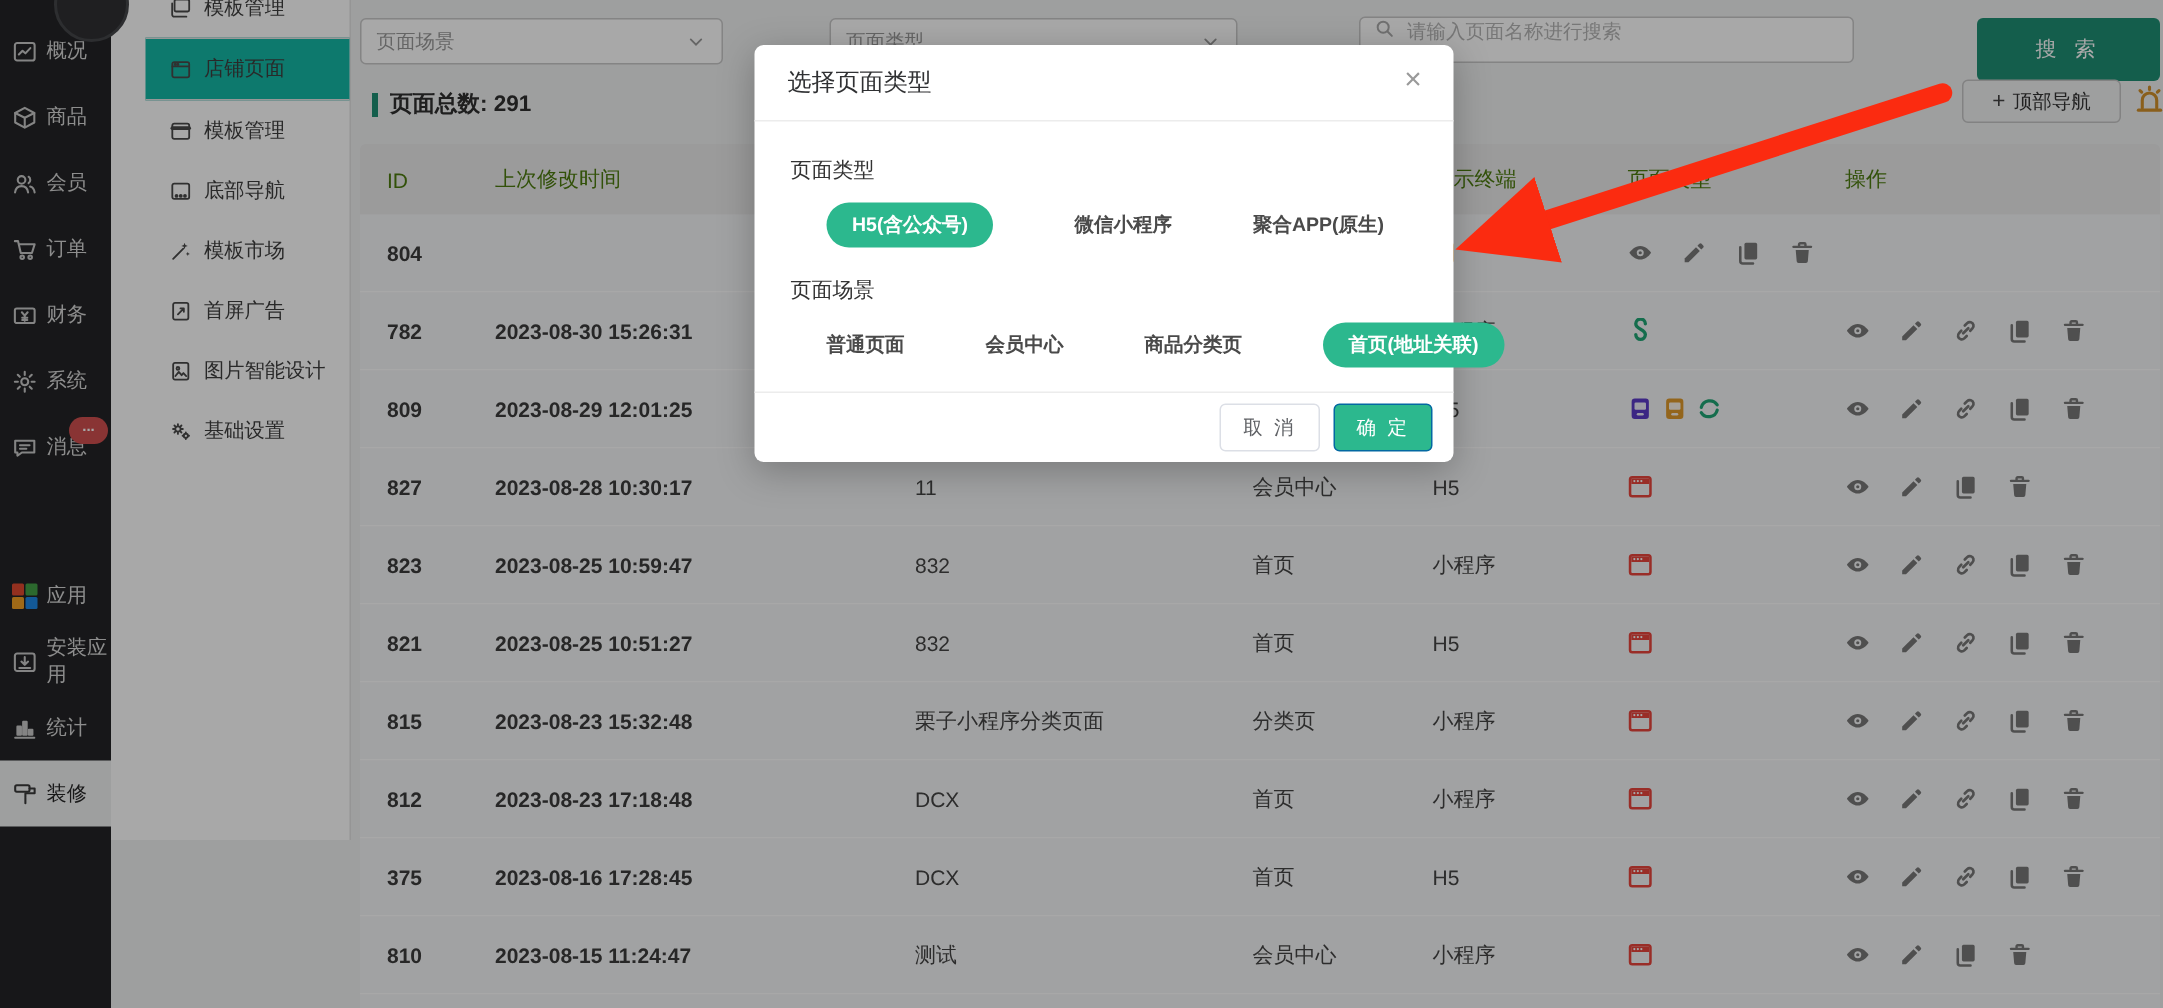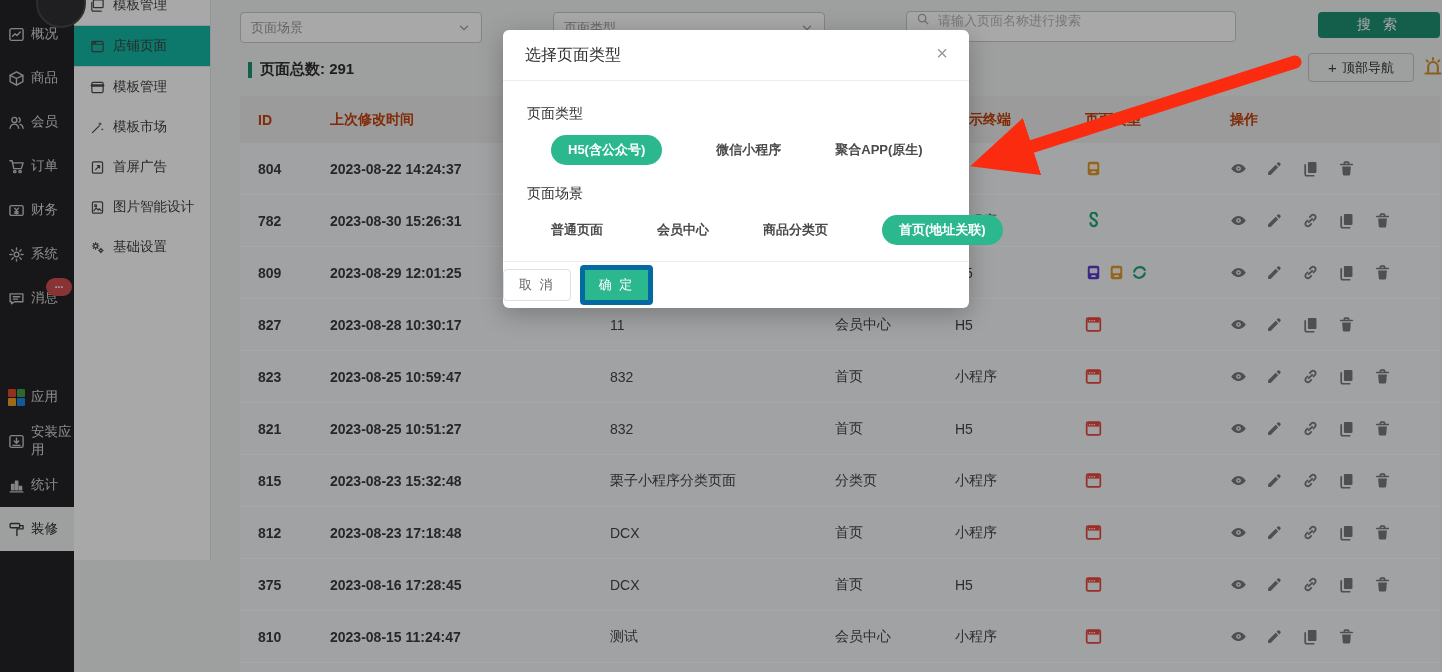--- a/index.html
+++ b/index.html
@@ -23,56 +23,56 @@
   .p-item.gap{margin-top:55px;}
   .p-item.active{background:#f0f1f2;color:#262626;}
   .p-item.active .ico{color:#3a3a3a;}
   .p-badge{position:absolute;top:2px;right:2px;width:26px;height:18px;border-radius:9px;
     background:#d05050;color:#fff;font-size:10px;line-height:14px;text-align:center;font-weight:bold;}
   .apps-grid{display:grid;grid-template-columns:8px 8px;grid-template-rows:8px 8px;gap:1px;}
   .apps-grid span{display:block;border-radius:1px;}
 
   
   .s-side{position:absolute;left:74px;top:0;width:136px;height:560px;background:#fff;
-    border-right:1px solid #e2e2e2;z-index:9;}
+    border-right:1px solid #e2e2e2;z-index:9;padding-left:23px;}
   .s-list{margin-top:-15px;}
   .s-item{height:40px;display:flex;align-items:center;gap:8px;padding-left:16px;
     color:#3f3f3f;font-size:13.5px;cursor:pointer;}
   .s-item .ico{width:15px;height:15px;color:#4a4a4a;}
   .s-item.active{background:#14b8a6;border-top:1px solid #e6e6e6;border-bottom:1px solid #e6e6e6;}
 
   
   .content{position:absolute;left:210px;top:0;right:0;bottom:0;}
   .sel{position:absolute;height:29px;border:1px solid #c8c8c8;border-radius:4px;background:#fff;
     display:flex;align-items:center;justify-content:space-between;padding:0 10px;
     color:#9a9a9a;font-size:13px;cursor:pointer;}
   #sel-scene{left:30px;top:12px;width:220px;}
   #sel-type{left:343px;top:12px;width:250px;}
   .searchbox{position:absolute;left:696px;top:11px;width:310px;height:29px;border:1px solid #c8c8c8;
     border-radius:4px;background:#fff;display:flex;align-items:flex-start;padding:0 9px;gap:6px;}
   .searchbox input{border:none;outline:none;background:transparent;flex:1;font-size:13px;color:#333;
     font-family:inherit;}
   .searchbox input::placeholder{color:#b5b5b5;}
-  .btn-search{position:absolute;left:1108px;top:12px;width:122px;height:26px;border:none;border-radius:4px;
+  .btn-search{position:absolute;left:1108px;top:12px;width:122px;height:42px;border:none;border-radius:4px;
     background:#1f8f74;color:#fff;font-size:14px;letter-spacing:4px;cursor:pointer;font-family:inherit;}
   .total{position:absolute;left:38px;top:60px;display:flex;align-items:center;gap:8px;
     font-size:15px;font-weight:bold;color:#2f2f2f;}
   .total::before{content:"";width:4px;height:16px;background:#1f8f74;display:inline-block;}
   .btn-add{position:absolute;left:1098px;top:53px;width:106px;height:29px;border:1px solid #c5c5c5;
     border-radius:4px;background:transparent;color:#333;font-size:13px;cursor:pointer;font-family:inherit;
     display:flex;align-items:center;justify-content:center;gap:5px;}
   .btn-add .plus{font-size:15px;color:#444;}
   .siren{position:absolute;left:1212px;top:55px;width:22px;height:22px;color:#d2902b;cursor:pointer;}
 
   
   .table{position:absolute;left:30px;right:2px;top:96px;}
   .tr{display:grid;grid-template-columns:72px 280px 225px 120px 130px 145px 1fr;
     align-items:center;padding-left:18px;}
   .thead{background:#ebebeb;height:47px;border-radius:4px 4px 0 0;}
-  .thead .th{font-size:14px;font-weight:bold;color:#c2410c;}
+  .thead .th{font-size:14px;font-weight:normal;color:#4d7c0f;}
   .row{height:51px;background:#f5f6f7;border-bottom:1px solid #ffffff;font-size:14px;color:#454545;}
   .row .c-id,.row .c-time{font-weight:bold;color:#3c3c3c;}
   .c-type{display:flex;gap:6px;align-items:center;}
   .c-type .ico{width:17px;height:17px;}
   .c-act{display:flex;gap:19px;align-items:center;color:#787878;}
   .c-act .ico{width:17px;height:17px;cursor:pointer;}
 
   
   .overlay{position:absolute;inset:0;background:rgba(0,0,0,.34);z-index:40;}
   .modal{position:absolute;left:503px;top:30px;width:466px;height:278px;background:#fff;
@@ -81,24 +81,24 @@
   .m-title{font-size:16px;color:#303133;}
   .m-close{position:absolute;right:16px;top:12px;font-size:20px;color:#9a9a9a;cursor:pointer;
     width:22px;height:22px;text-align:center;line-height:22px;}
   .m-body{padding:24px 24px 0 24px;}
   .m-label{font-size:14px;color:#333;margin-bottom:13px;}
   .m-row{display:flex;align-items:center;gap:54px;margin-left:24px;margin-bottom:21px;height:28px;}
   .m-row .opt{font-size:13px;font-weight:bold;color:#4a4a4a;cursor:pointer;white-space:nowrap;}
   .m-row .pill{background:#2cb88e;color:#fff;font-size:13px;font-weight:bold;
     padding:6px 17px;border-radius:15px;cursor:pointer;white-space:nowrap;}
   .m-foot{position:absolute;left:0;right:0;bottom:0;height:46px;border-top:1px solid #ececec;
-    display:flex;align-items:center;gap:9px;padding-right:14px;}
+    display:flex;align-items:center;justify-content:flex-end;gap:9px;padding-right:14px;}
   .btn-cancel{background:#fff;border:1px solid #dcdfe6;border-radius:4px;color:#606266;
     font-size:13px;padding:6px 15px;cursor:pointer;font-family:inherit;letter-spacing:2px;}
-  .btn-confirm{background:#2cb88e;border:5px solid #0369a1;border-radius:4px;color:#fff;
+  .btn-confirm{background:#2cb88e;border:1px solid #0369a1;border-radius:4px;color:#fff;
     font-size:13px;padding:6px 14px;cursor:pointer;font-family:inherit;letter-spacing:2px;}
 
   .arrow-svg{position:absolute;inset:0;z-index:60;pointer-events:none;}
 </style>
 </head>
 <body>
 
 <div class="p-side">
   <div class="p-logo"></div>
   <div class="p-list" id="p-list">
@@ -234,20 +234,31 @@
         <span>店铺页面</span>
       </div>
       <div class="s-item">
         <span class="ico">
           <svg viewBox="0 0 16 16" width="100%" height="100%" fill="none" stroke="currentColor" stroke-width="1.3" stroke-linecap="round" stroke-linejoin="round">
             <rect x="2" y="2.6" width="12" height="10.8" rx="1.3"></rect>
             <path d="M2 5.8h12" stroke-width="2.6"></path>
           </svg>
         </span>
         <span>模板管理</span>
+      </div>
+      <div class="s-item">
+        <span class="ico">
+          <svg viewBox="0 0 16 16" width="100%" height="100%" fill="none" stroke="currentColor" stroke-width="1.3" stroke-linecap="round" stroke-linejoin="round">
+            <rect x="2" y="2.6" width="12" height="10.8" rx="1.3"></rect>
+            <circle cx="5" cy="11.3" r=".7" fill="currentColor"></circle>
+            <circle cx="8" cy="11.3" r=".7" fill="currentColor"></circle>
+            <circle cx="11" cy="11.3" r=".7" fill="currentColor"></circle>
+          </svg>
+        </span>
+        <span>底部导航</span>
       </div>
       <div class="s-item">
         <span class="ico">
           <svg viewBox="0 0 16 16" width="100%" height="100%" fill="none" stroke="currentColor" stroke-width="1.3" stroke-linecap="round" stroke-linejoin="round">
             <path d="M2.6 13.4L9.8 6.2"></path>
             <path d="M10.7 1.9l.6 1.7 1.7.6-1.7.6-.6 1.7-.6-1.7-1.7-.6 1.7-.6z" fill="currentColor" stroke="none"></path>
             <path d="M13 8.4l.4 1.1 1.1.4-1.1.4-.4 1.1-.4-1.1-1.1-.4 1.1-.4z" fill="currentColor" stroke="none"></path>
           </svg>
         </span>
         <span>模板市场</span>
@@ -333,21 +344,20 @@
         <div class="th">上次修改时间</div>
         <div class="th">页面名称</div>
         <div class="th">页面场景</div>
         <div class="th">显示终端</div>
         <div class="th">页面类型</div>
         <div class="th">操作</div>
       </div>
     <div id="tbody">
         <div class="tr row">
           <div class="td c-id">804</div>
-          <div class="td c-time">2023-08-22 14:24:37</div>
           <div class="td c-name"></div>
           <div class="td c-scene"></div>
           <div class="td c-term"></div>
           <div class="td c-type">
             <span class="ico">
               <svg viewBox="0 0 16 16" width="100%" height="100%">
                 <rect x="2.6" y="1.6" width="10.8" height="12.8" rx="2" fill="#e0992b"></rect>
                 <rect x="4.4" y="4" width="7.2" height="4.6" rx=".8" fill="#fff" opacity=".9"></rect>
                 <rect x="5.8" y="10.6" width="4.4" height="1.7" rx=".85" fill="#fff" opacity=".9"></rect>
               </svg>

